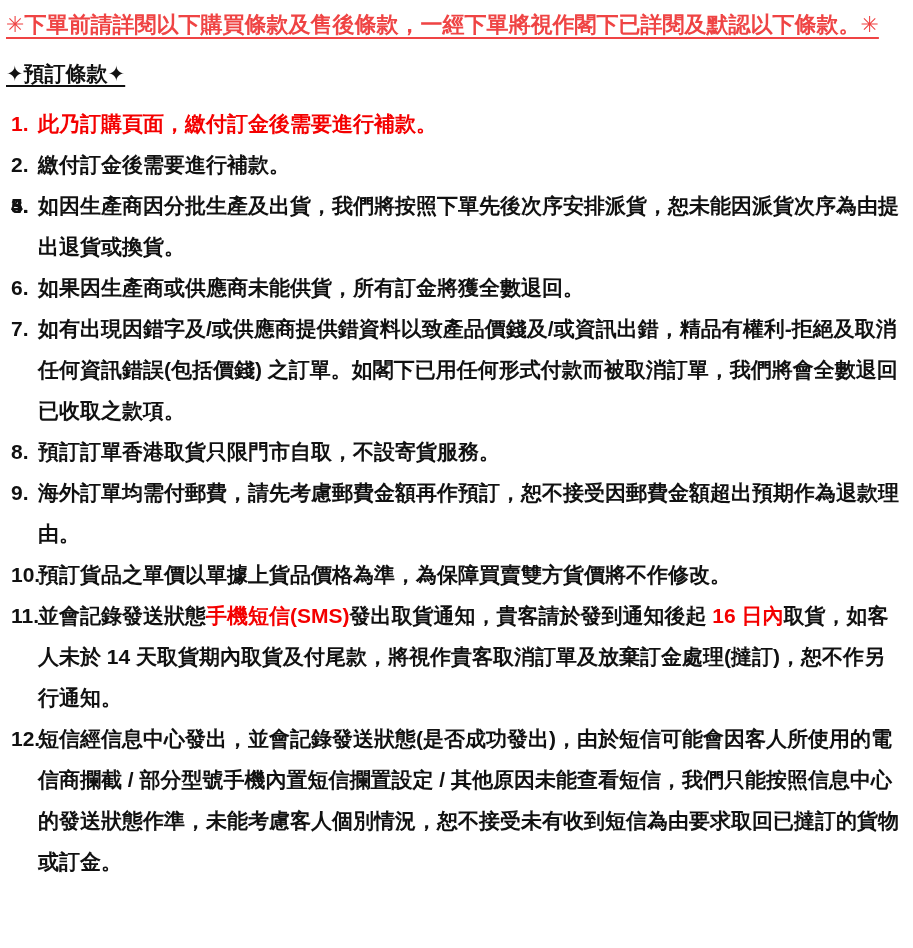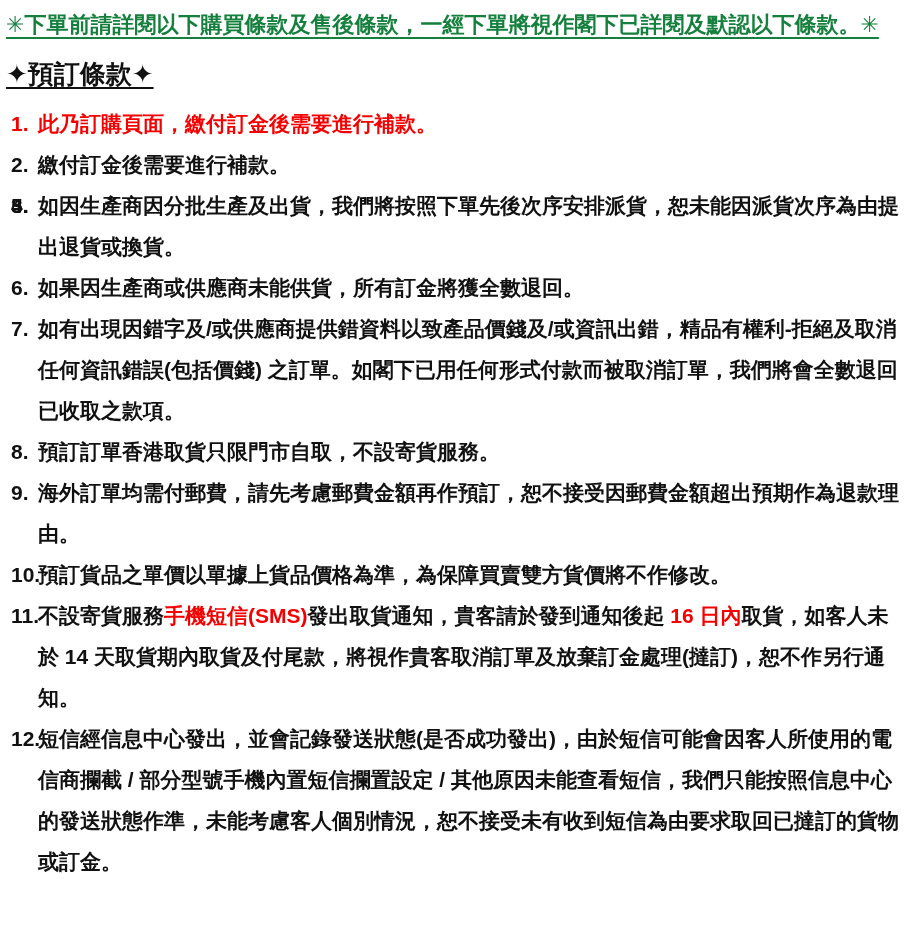--- a/index.html
+++ b/index.html
@@ -15,31 +15,31 @@
     font-weight: 700;
     color: #111111;
     box-sizing: border-box;
   }
   .page {
     padding: 8px 8px 6px 6px;
     box-sizing: border-box;
   }
   .notice {
     margin: 2px 0 0 0;
-    color: #15803d;
+    color: #ef4444;
     font-size: 22px;
     line-height: 30px;
     text-decoration: underline;
     text-decoration-thickness: 2px;
     text-underline-offset: 5px;
   }
   .section-heading {
     display: inline-block;
     margin: 21px 0 0 0;
-    font-size: 26px;
+    font-size: 21px;
     line-height: 26px;
     color: #111111;
     text-decoration: underline;
     text-decoration-thickness: 2px;
     text-underline-offset: 4px;
   }
   .terms {
     margin-top: 16px;
     font-size: 21px;
     line-height: 41px;
@@ -78,17 +78,17 @@
       <div class="term red"><span class="num">1.</span><span><span>此乃訂購頁面，繳付訂金後需要進行補款。</span></span></div>
       <div class="term"><span class="num">2.</span><span><span>繳付訂金後需要進行補款。</span></span></div>
       <div class="term"><span class="num">3.</span></div>
       <div class="term"><span class="num">4.</span></div>
       <div class="term"><span class="num">5.</span><span><span>如因生產商因分批生產及出貨，我們將按照下單先後次序安排派貨，恕未能因派貨次序為由提出退貨或換貨。</span></span></div>
       <div class="term"><span class="num">6.</span><span><span>如果因生產商或供應商未能供貨，所有訂金將獲全數退回。</span></span></div>
       <div class="term"><span class="num">7.</span><span><span>如有出現因錯字及/或供應商提供錯資料以致產品價錢及/或資訊出錯，精品有權利-拒絕及取消任何資訊錯誤(包括價錢) 之訂單。如閣下已用任何形式付款而被取消訂單，我們將會全數退回已收取之款項。</span></span></div>
       <div class="term"><span class="num">8.</span><span><span>預訂訂單香港取貨只限門市自取，不設寄貨服務。</span></span></div>
       <div class="term"><span class="num">9.</span><span><span>海外訂單均需付郵費，請先考慮郵費金額再作預訂，恕不接受因郵費金額超出預期作為退款理由。</span></span></div>
       <div class="term"><span class="num">10.</span><span><span>預訂貨品之單價以單據上貨品價格為準，為保障買賣雙方貨價將不作修改。</span></span></div>
-      <div class="term"><span class="num">11.</span><span><span>不設寄貨服務</span><span class="hl">手機短信(SMS)</span><span>發出取貨通知，貴客請於發到通知後起 </span><span class="hl">16 日內</span><span>取貨，如客人未於 14 天取貨期內取貨及付尾款，將視作貴客取消訂單及放棄訂金處理(撻訂)，恕不作另行通知。</span></span></div>
+      <div class="term"><span class="num">11.</span><span><span>並會記錄發送狀態</span><span class="hl">手機短信(SMS)</span><span>發出取貨通知，貴客請於發到通知後起 </span><span class="hl">16 日內</span><span>取貨，如客人未於 14 天取貨期內取貨及付尾款，將視作貴客取消訂單及放棄訂金處理(撻訂)，恕不作另行通知。</span></span></div>
       <div class="term"><span class="num">12.</span><span><span>短信經信息中心發出，並會記錄發送狀態(是否成功發出)，由於短信可能會因客人所使用的電信商攔截 / 部分型號手機內置短信攔置設定 / 其他原因未能查看短信，我們只能按照信息中心的發送狀態作準，未能考慮客人個別情況，恕不接受未有收到短信為由要求取回已撻訂的貨物或訂金。</span></span></div>
     </div>
 
 </div>
 
 </body></html>

